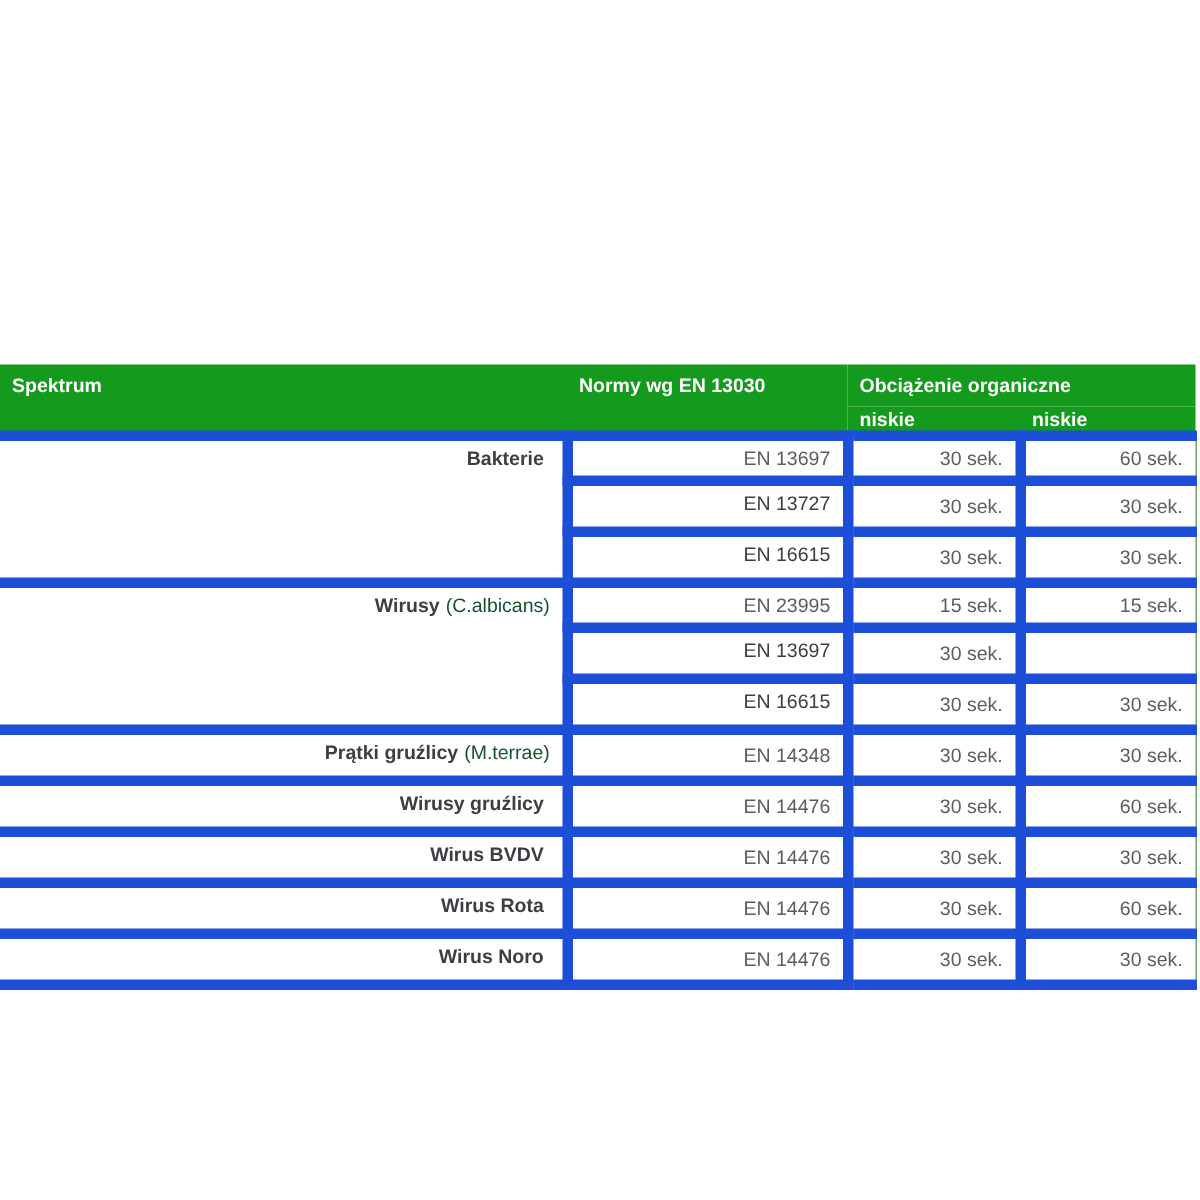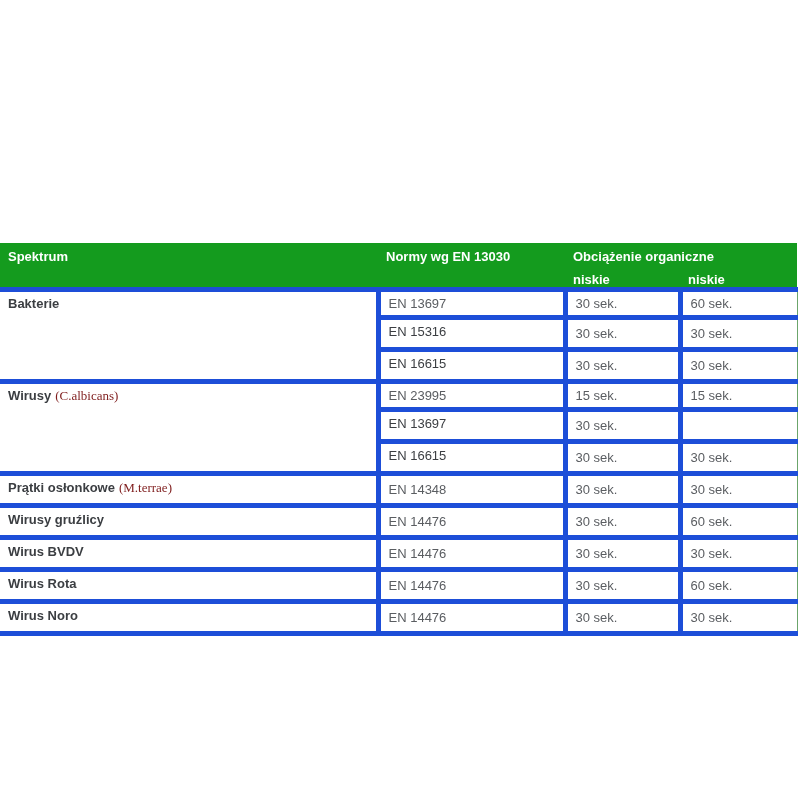--- a/index.html
+++ b/index.html
@@ -46,47 +46,47 @@
     height: 22px;
     vertical-align: top;
   }
   thead tr.h2 th {
     padding: 0 8px 0 8px;
     height: 16px;
     vertical-align: bottom;
   }
 
   tbody td {
-    border: 5px solid #1d4ed8;
+    border: 7px solid #1d4ed8;
     height: 23px;
     padding: 0 8px;
     color: #5A5D61;
     vertical-align: middle;
     overflow: hidden;
     white-space: nowrap;
+    text-align: right;
   }
   tbody td:first-child {
     border-left: none;
     vertical-align: top;
     padding-top: 4px;
     color: #3B3E42;
   }
   tbody td:last-child {
     border-right: 1px solid #6BA56B;
     margin-left: 48px;
   }
   .grp-label {
     font-weight: 700;
     color: #3B3E42;
   }
   .latin {
     font-weight: 400;
-    color: #7f1d1d;
+    color: #14532d;
     margin-left: 4px;
-    font-family: Liberation Serif, serif;
   }
 </style>
 </head>
 <body>
 
 <div class="page">
   <div class="table-wrap">
     <table class="spectrum">
       <colgroup>
         <col class="c1">
@@ -107,21 +107,21 @@
       </thead>
       <tbody>
 
         <tr>
           <td rowspan="3"><span class="grp-label">Bakterie</span><span class="latin"></span></td>
           <td>EN 13697</td>
           <td>30 sek.</td>
           <td>60 sek.</td>
         </tr>
         <tr>
-          <td>EN 15316</td>
+          <td>EN 13727</td>
           <td>30 sek.</td>
           <td>30 sek.</td>
         </tr>
         <tr>
           <td>EN 16615</td>
           <td>30 sek.</td>
           <td>30 sek.</td>
         </tr>
 
         <tr>
@@ -135,21 +135,21 @@
           <td>30 sek.</td>
           <td></td>
         </tr>
         <tr>
           <td>EN 16615</td>
           <td>30 sek.</td>
           <td>30 sek.</td>
         </tr>
 
         <tr>
-          <td><span class="grp-label">Prątki osłonkowe</span><span class="latin">(M.terrae)</span></td>
+          <td><span class="grp-label">Prątki gruźlicy</span><span class="latin">(M.terrae)</span></td>
           <td>EN 14348</td>
           <td>30 sek.</td>
           <td>30 sek.</td>
         </tr>
 
         <tr>
           <td><span class="grp-label">Wirusy gruźlicy</span><span class="latin"></span></td>
           <td>EN 14476</td>
           <td>30 sek.</td>
           <td>60 sek.</td>

